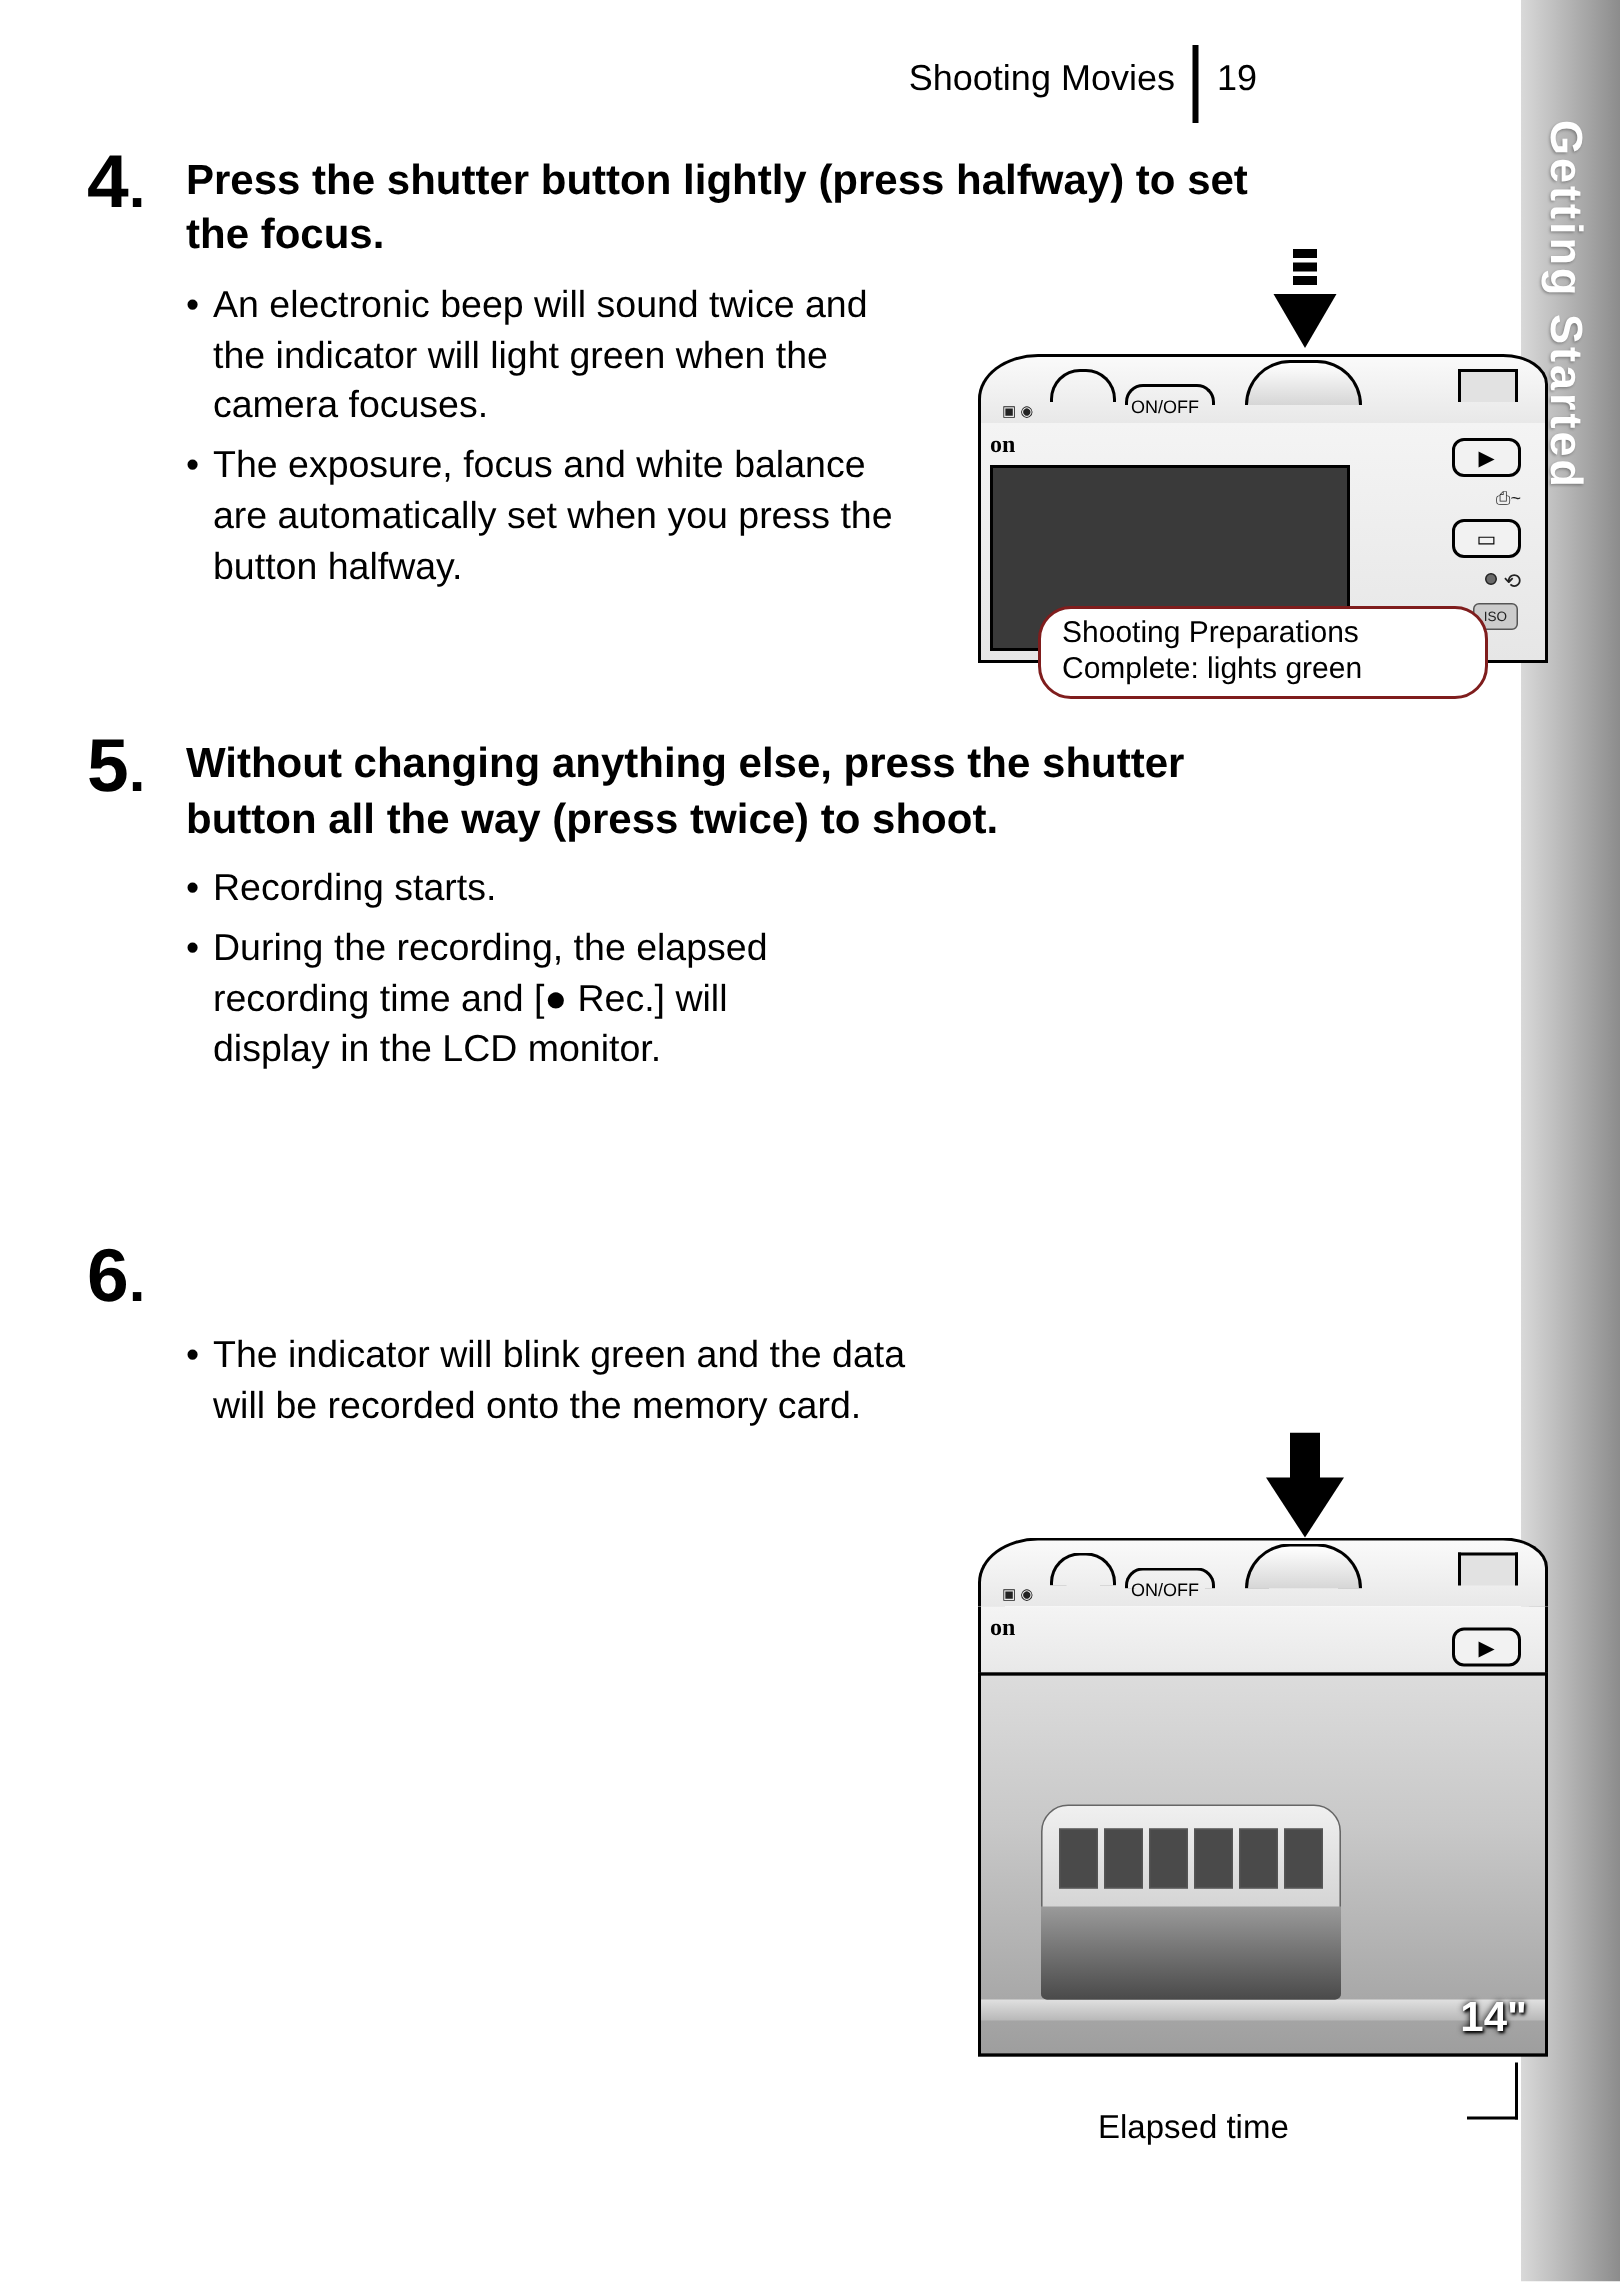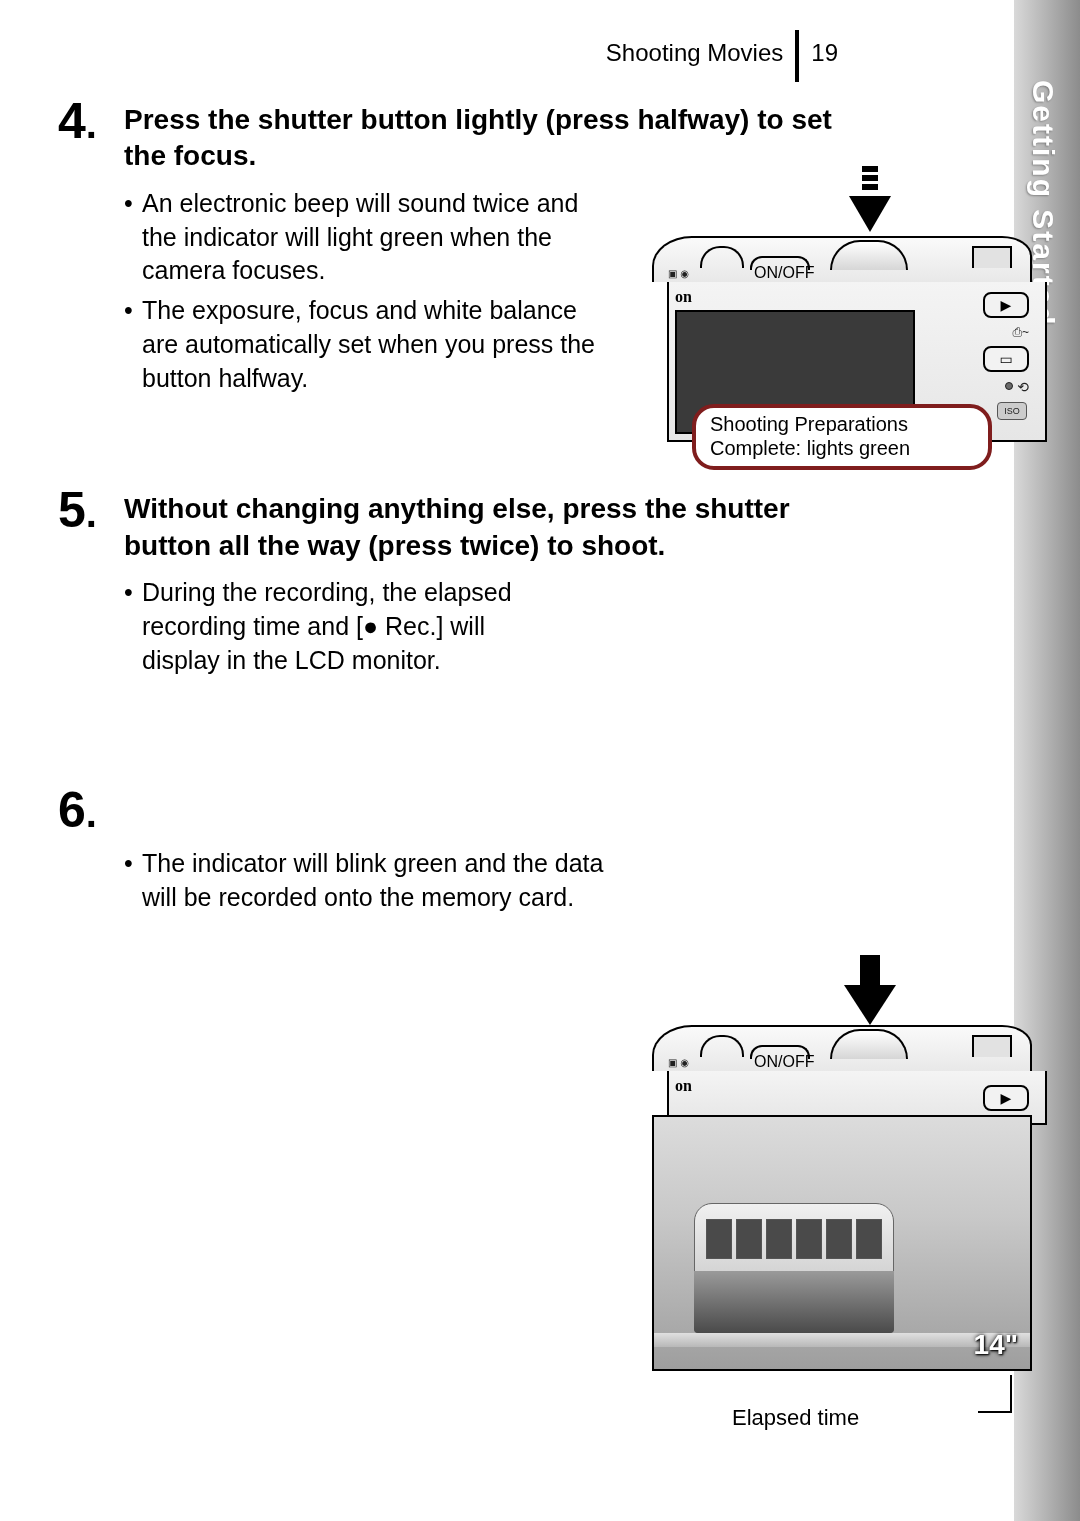--- a/index.html
+++ b/index.html
@@ -87,46 +87,46 @@
     width: 100%;
     height: 46px;
     border: 2px solid #000;
     border-top-left-radius: 40px 30px;
     border-top-right-radius: 30px 20px;
     border-bottom: none;
     background: linear-gradient(to bottom, #fafafa, #e8e8e8);
   }
   .cam-btn1 { position:absolute; left:46px; top:8px; width:44px; height:22px; border:2px solid #000; border-radius: 20px 20px 0 0; border-bottom:none; }
   .cam-btn-onoff { position:absolute; left:96px; top:18px; width:60px; height:14px; border:2px solid #000; border-radius: 12px 12px 0 0; border-bottom:none; }
-  .cam-onoff-label { position:absolute; left:100px; top:26px; font-size:16px; letter-spacing:0; }
+  .cam-onoff-label { position:absolute; left:100px; top:26px; font-size:12px; letter-spacing:0; }
   .cam-shutter { position:absolute; left:176px; top:2px; width:78px; height:30px; border:2px solid #000; border-radius: 40px 40px 0 0; border-bottom:none; background:linear-gradient(#fff,#d6d6d6);}
   .cam-zoom { position:absolute; right:18px; top:8px; width:40px; height:22px; border:2px solid #000; border-bottom:none; background:#e2e2e2; }
   .cam-tiny { position:absolute; left:14px; top:30px; font-size:10px; color:#222; }
   .camera-body {
     position: absolute;
     top: 116px;
-    left: 15px;
+    left: 0;
     width: 100%;
     height: 160px;
     border: 2px solid #000;
     border-top: none;
     background: linear-gradient(to bottom, #f4f4f4, #e6e6e6);
     overflow: hidden;
   }
   .cam-logo { position:absolute; left:6px; top:6px; font-family:serif; font-weight:700; font-size:16px; color:#000; }
   .cam-screen { position:absolute; left:6px; top:28px; width:240px; height:124px; background:#3a3a3a; border:2px solid #000; }
   .ctrl-stack { position:absolute; right:16px; top:10px; width:70px; display:flex; flex-direction:column; gap:8px; align-items:flex-end; }
   .ctrl { width:46px; height:26px; border:2px solid #000; border-radius:8px; display:flex; align-items:center; justify-content:center; font-size:14px; background:#f2f2f2;}
   .ctrl-label { font-size:12px; line-height:1; color:#222; text-align:right; width:100%; }
   .iso-badge { width:30px; height:18px; border:1px solid #555; border-radius:4px; font-size:9px; display:flex; align-items:center; justify-content:center; background:#ccc; color:#222; margin-right:2px; }
   .indicator-dot { width:8px; height:8px; border-radius:50%; background:#6a6a6a; border:1px solid #222; margin-top:-2px; }
   .callout {
     position: absolute;
     background: #fff;
-    border: 4px solid #7f1d1d;
+    border: 2px solid #7f1d1d;
     border-radius: 22px;
     padding: 4px 14px 6px;
     font-size: 20px;
     line-height: 1.2;
     color: #000;
     text-align: left;
     z-index: 5;
   }
   .callout-1 { left: 40px; top: 238px; width: 300px; }
 
@@ -218,20 +218,21 @@
         </div>
       </div>
     </div>
 
     <div class="step" id="s5" style="margin-top:90px;">
       <div class="step-row">
         <div class="step-num">5</div>
         <div class="step-head">Without changing anything else, press the shutter button all the way (press twice) to shoot.</div>
       </div>
       <ul class="bullets">
+        <li class="text-col-5">Recording starts.</li>
         <li class="text-col-5 sp-b5">During the recording, the elapsed recording time and [● Rec.] will display in the LCD monitor.</li>
       </ul>
 
       <div class="cam-wrap cam2a">
         <div class="arrow-down" style="left:218px;">
           <svg width="56" height="72" viewBox="0 0 56 72">
             <rect x="18" y="0" width="20" height="32" fill="#000"></rect>
             <polygon points="2,30 54,30 28,70" fill="#000"></polygon>
           </svg>
         </div>

